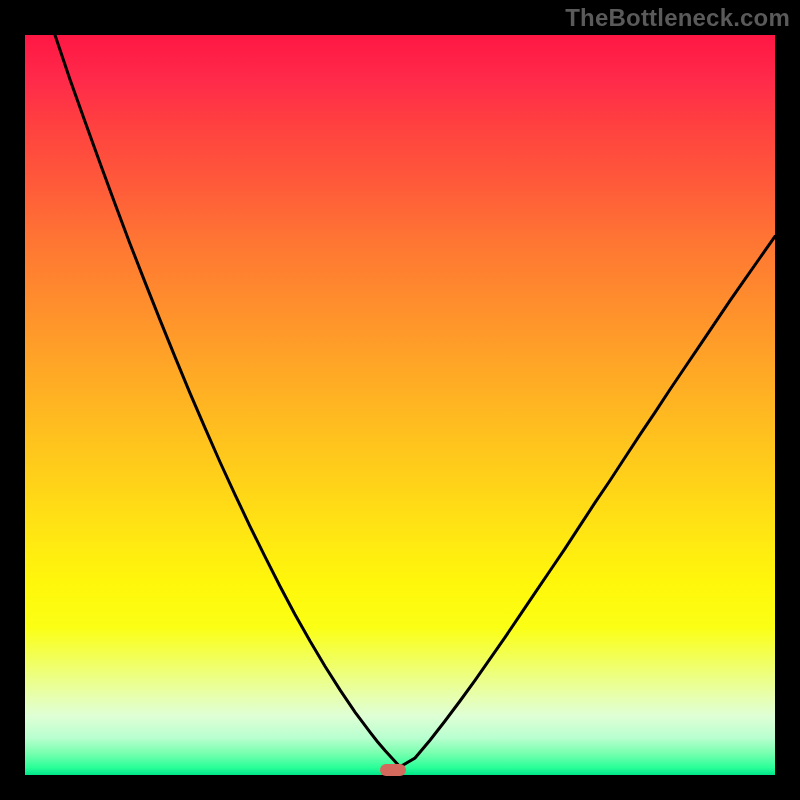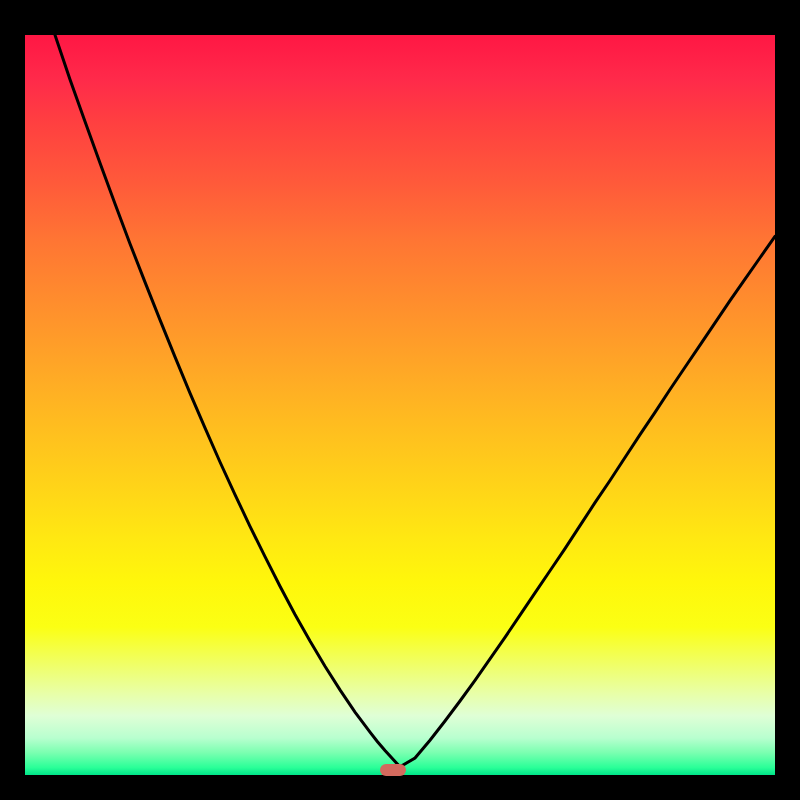--- a/index.html
+++ b/index.html
@@ -69,20 +69,21 @@
     width: 26px;
     height: 12px;
     background: #d46a5e;
     border-radius: 6px;
     transform: translate(-50%, -50%);
   }
 </style>
 </head>
 <body>
 <div class="container">
+  <div class="watermark">TheBottleneck.com</div>
 
   <div class="plot-area">
     <div class="gradient-bg"></div>
     <svg class="curve" viewBox="0 0 750 740" preserveAspectRatio="none">
       <path id="curve-path" fill="none" stroke="#000000" stroke-width="3" stroke-linecap="round" d="M30.00 0.00 L45.00 44.40 L60.00 86.58 L75.00 128.02 L90.00 168.72 L105.00 208.68 L120.00 247.16 L135.00 284.90 L150.00 321.90 L165.00 358.16 L180.00 392.94 L195.00 426.98 L210.00 459.54 L225.00 491.36 L240.00 521.70 L255.00 551.30 L270.00 579.42 L285.00 606.06 L300.00 631.22 L315.00 654.90 L330.00 677.10 L345.00 697.08 L352.50 706.70 L360.00 715.58 L375.00 731.86 L390.00 722.98 L405.00 705.22 L420.00 685.98 L435.00 666.00 L450.00 645.28 L465.00 623.82 L480.00 602.36 L495.00 580.16 L510.00 557.96 L525.00 535.76 L540.00 513.56 L555.00 490.62 L570.00 467.68 L585.00 445.48 L600.00 422.54 L615.00 399.60 L630.00 377.40 L645.00 354.46 L660.00 332.26 L675.00 310.06 L690.00 287.86 L705.00 265.66 L720.00 244.20 L735.00 222.74 L750.00 201.28"></path>
     </svg>
     <div class="marker" id="min-marker" style="left: 367.5px; top: 734.82px; background: rgb(212, 106, 94);"></div>
   </div>
 </div>
 

